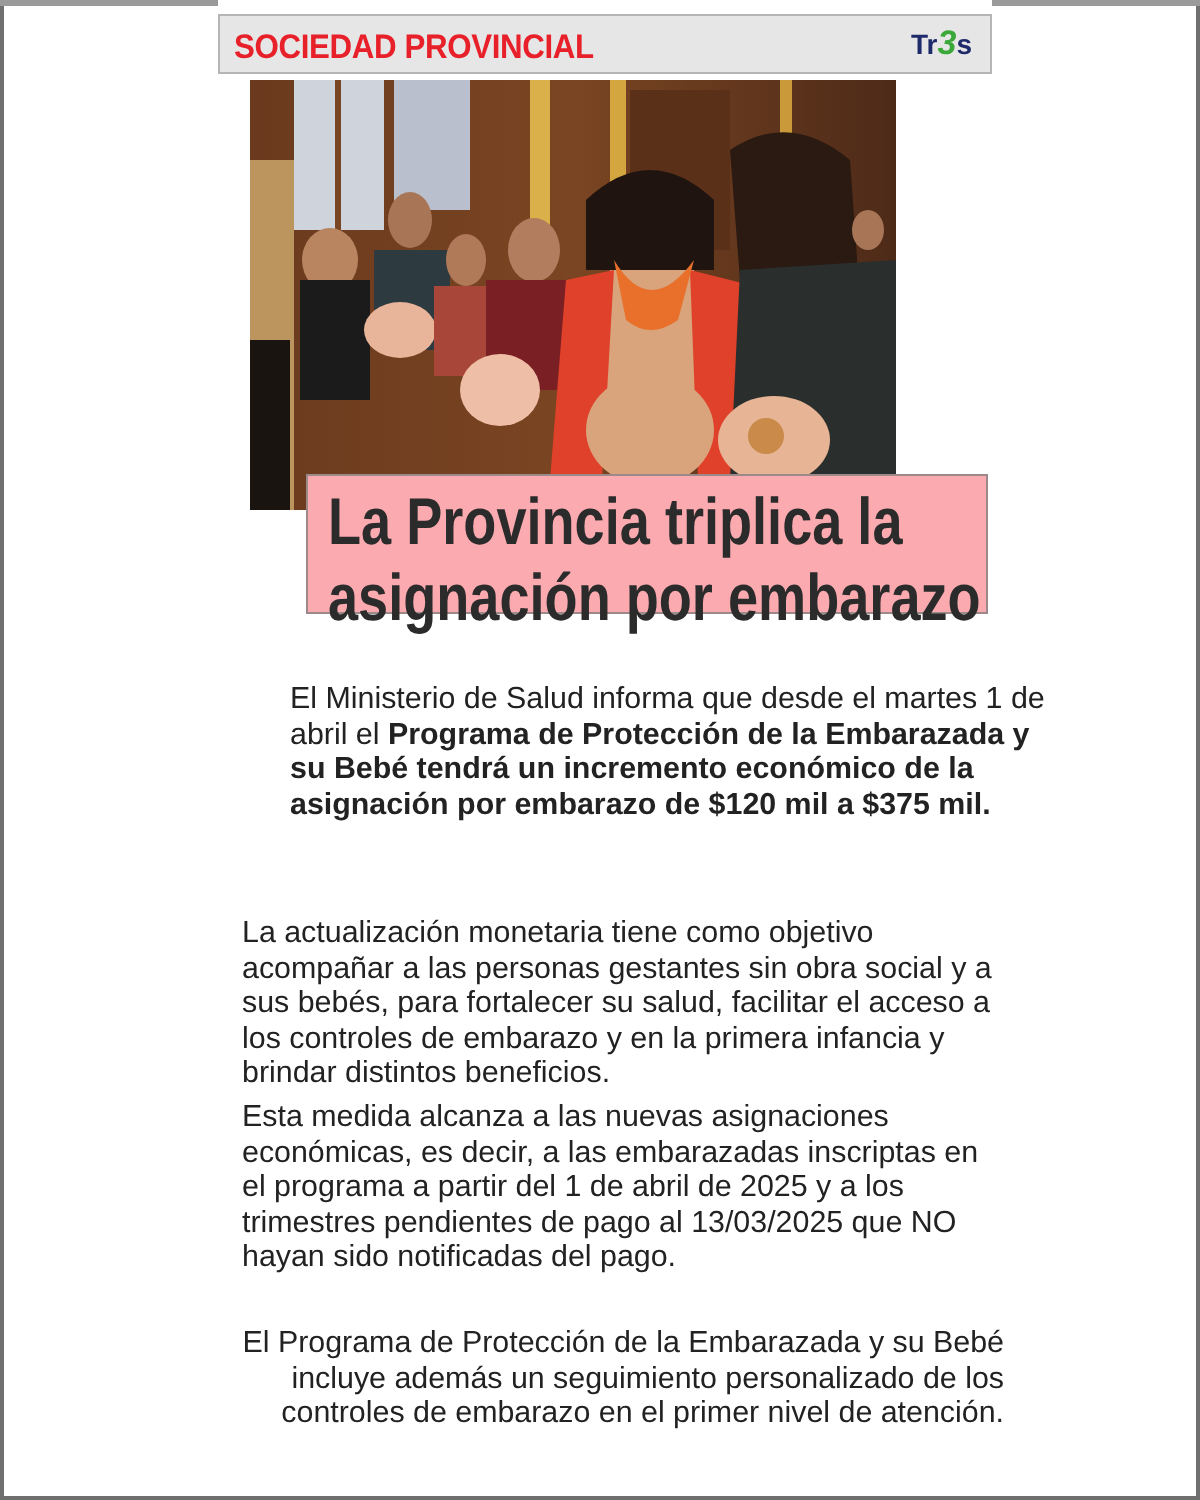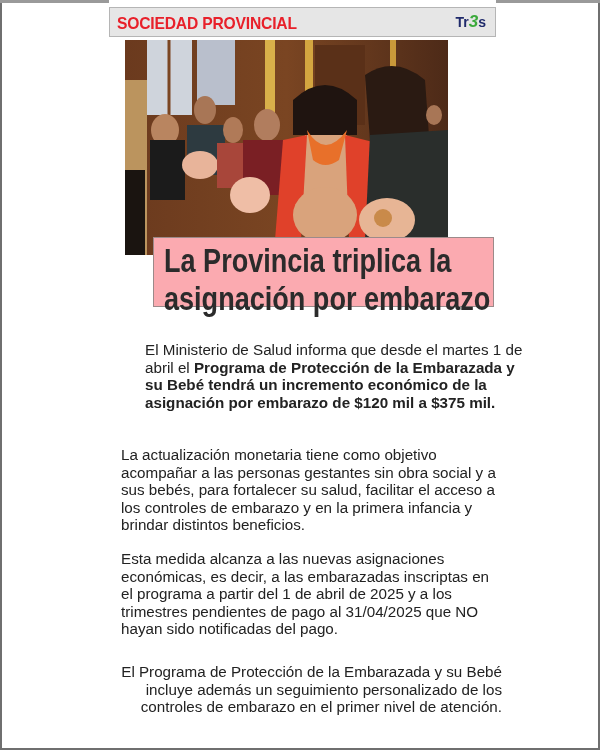--- a/index.html
+++ b/index.html
@@ -47,21 +47,21 @@
       font-size: 33px; line-height: 38px; color: #2b2b2b;
       transform: scaleX(0.82); transform-origin: left top;
       white-space: nowrap;
     }
 
     .para {
       position: absolute; font-size: 15.2px; line-height: 17.5px; color: #222;
       font-family: "Liberation Sans", sans-serif;
     }
     .p1 { left: 121px; top: 341px; width: 380px; margin-left: 24px; }
-    .p2 { left: 121px; top: 446px; width: 380px; }
+    .p2 { left: 121px; top: 458px; width: 380px; }
     .p3 { left: 121px; top: 550px; width: 380px; }
     .p4 { left: 117px; top: 663px; width: 385px; text-align: right; }
     .bold { font-weight: bold; }
   </style>
 </head>
 <body>
 
 <div class="frame"></div>
 <div class="frame-top-left"></div>
 <div class="frame-top-right"></div>
@@ -120,15 +120,15 @@
   <div class="headline">
     <div>La Provincia triplica la</div>
     <div>asignación por embarazo</div>
   </div>
 </div>
 
 <p class="para p1"><span>El Ministerio de Salud informa que desde el martes 1 de abril el </span><span class="bold">Programa de Protección de la Embarazada y su Bebé tendrá un incremento económico de la asignación por embarazo de $120 mil a $375 mil.</span></p>
 
 <p class="para p2">La actualización monetaria tiene como objetivo acompañar a las personas gestantes sin obra social y a sus bebés, para fortalecer su salud, facilitar el acceso a los controles de embarazo y en la primera infancia y brindar distintos beneficios.</p>
 
-<p class="para p3">Esta medida alcanza a las nuevas asignaciones económicas, es decir, a las embarazadas inscriptas en el programa a partir del 1 de abril de 2025 y a los trimestres pendientes de pago al 31/04/2025 que NO hayan sido notificadas del pago.</p>
+<p class="para p3">Esta medida alcanza a las nuevas asignaciones económicas, es decir, a las embarazadas inscriptas en el programa a partir del 1 de abril de 2025 y a los trimestres pendientes de pago al 13/03/2025 que NO hayan sido notificadas del pago.</p>
 
 <p class="para p4">El Programa de Protección de la Embarazada y su Bebé incluye además un seguimiento personalizado de los controles de embarazo en el primer nivel de atención.</p>
 
 </body></html>

